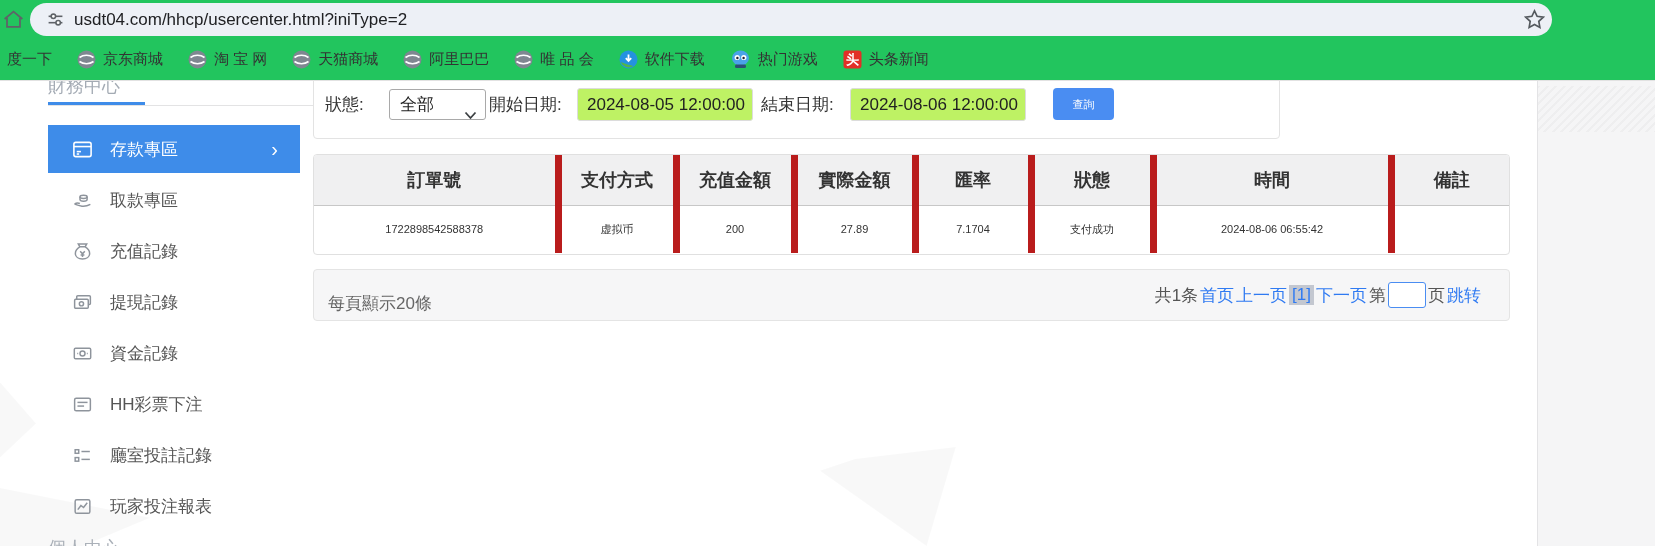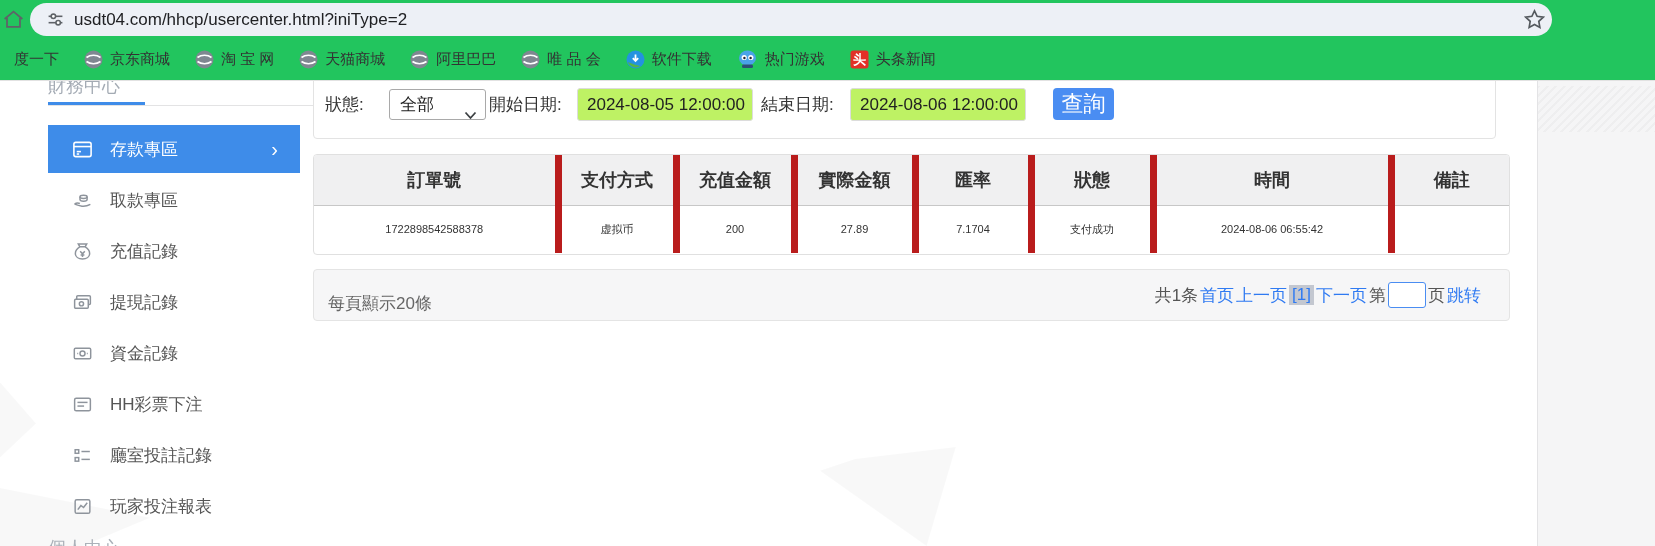--- a/index.html
+++ b/index.html
@@ -12,21 +12,21 @@
     border-bottom:1px solid #e2e2e2; z-index:5; }
   .topbar { position:absolute; left:0; top:0; width:1655px; height:38px; }
   .home-ic { position:absolute; left:2px; top:8px; }
   .omnibox { position:absolute; left:30px; top:3px; width:1522px; height:33px; border-radius:17px;
     background:#edf0f6; }
   .tune-ic { position:absolute; left:17px; top:8px; }
   .url { position:absolute; left:44px; top:0; height:33px; line-height:33px; font-size:17px;
     color:#202124; white-space:nowrap; }
   .star-ic { position:absolute; left:1494px; top:6px; }
   .bkbar { position:absolute; left:0; top:38px; width:1655px; height:42px; display:flex;
-    align-items:center; padding-left:14px; gap:25px; }
+    align-items:center; padding-left:7px; gap:25px; }
   .bk { display:flex; align-items:center; gap:7px; font-size:15px; color:#333; white-space:nowrap; cursor:pointer; }
   .bk svg, .bk .fav { flex:0 0 auto; }
 
   
   .page { position:absolute; left:0; top:81px; width:1655px; height:465px; overflow:hidden; background:#fff; }
 
   .shape { position:absolute; background:rgba(0,0,0,0.028); }
   .sh1 { left:-8px; top:292px; width:44px; height:92px; clip-path:polygon(0 0,100% 55%,0 100%); }
   .sh2 { left:0; top:402px; width:150px; height:63px; clip-path:polygon(0 8%,100% 55%,55% 100%,0 100%); }
   .sh3 { left:820px; top:366px; width:146px; height:99px; clip-path:polygon(24% 12%,93% 0,73% 100%,0 24%); }
@@ -42,31 +42,31 @@
   .tab-line-gray { position:absolute; left:48px; top:24px; width:265px; height:1px; background:#e3e3e4; }
   .sb-item { position:absolute; left:48px; width:252px; height:51px; display:flex; align-items:center;
     color:#555; font-size:17px; cursor:pointer; }
   .sb-item .ic { position:absolute; left:24px; width:21px; height:21px; display:flex; align-items:center; }
   .sb-item .lb { position:absolute; left:62px; white-space:nowrap; }
   .sb-active { top:44px; height:48px; background:#3e8ce9; color:#fff; }
   .sb-active .chev { position:absolute; right:22px; font-size:20px; line-height:1; color:#fff; }
   .sb-foot { position:absolute; left:48px; top:455px; font-size:18px; color:#abb1b9; white-space:nowrap; }
 
   
-  .fbox { position:absolute; left:313px; top:-21px; width:1183px; height:79px; background:#fff;
+  .fbox { position:absolute; left:313px; top:-21px; width:967px; height:79px; background:#fff;
     border:1px solid #e3e3e3; border-radius:4px; }
   .flabel { position:absolute; top:28px; height:31px; line-height:31px; font-size:17px; color:#333; white-space:nowrap; }
   .fsel { position:absolute; left:75px; top:28px; width:97px; height:31px; border:1px solid #a9a9a9;
     border-radius:3px; background:#fff; font-size:17px; color:#222; line-height:29px; padding-left:10px; cursor:pointer; }
   .fsel .car { position:absolute; right:8px; top:10px; }
   .fin { position:absolute; top:27px; width:176px; height:33px; border:1px solid #dcdcdc; border-radius:3px;
     background:#bef264; font-size:17px; color:#222; padding-left:9px;
     font-family:"Liberation Sans","DejaVu Sans",sans-serif; }
   .fbtn { position:absolute; left:739px; top:27px; width:61px; height:32px; background:#4a8df2; color:#fff;
-    border:none; border-radius:4px; font-size:22px; cursor:pointer;
+    border:none; border-radius:4px; font-size:11px; cursor:pointer;
     font-family:"Liberation Sans","DejaVu Sans",sans-serif; }
 
   
   .twrap { position:absolute; left:313px; top:73px; width:1197px; height:101px; border:1px solid #e0e0e0;
     border-radius:4px; overflow:hidden; background:#fff; }
   table { border-collapse:collapse; width:1195px; table-layout:fixed; }
   th { height:50px; background:#f0f0f1; border-bottom:1px solid #c7c7c7; font-size:18px; color:#333;
     font-weight:bold; text-align:center; }
   td { height:48px; font-size:11px; color:#333; text-align:center; }
   th + th, td + td { border-left:7px solid #b91c1c; }

